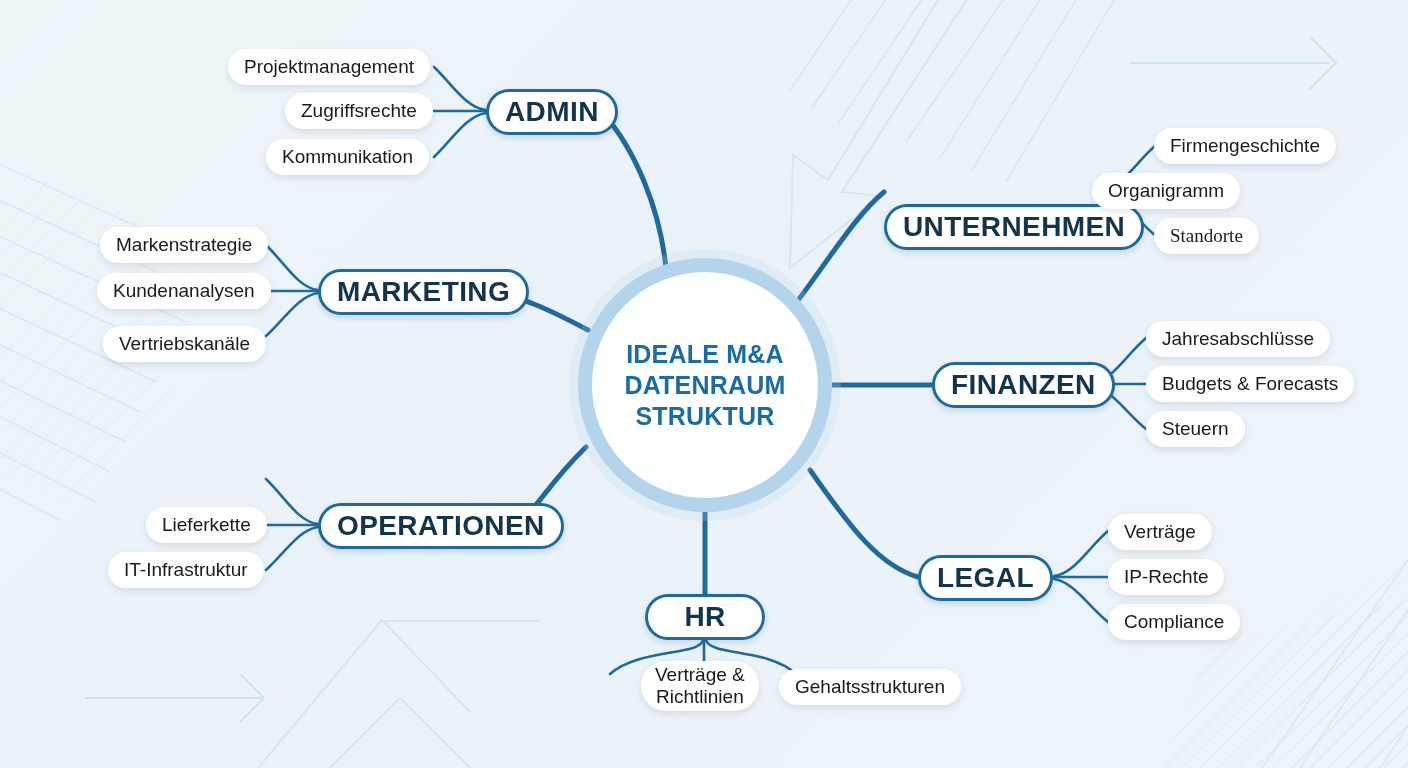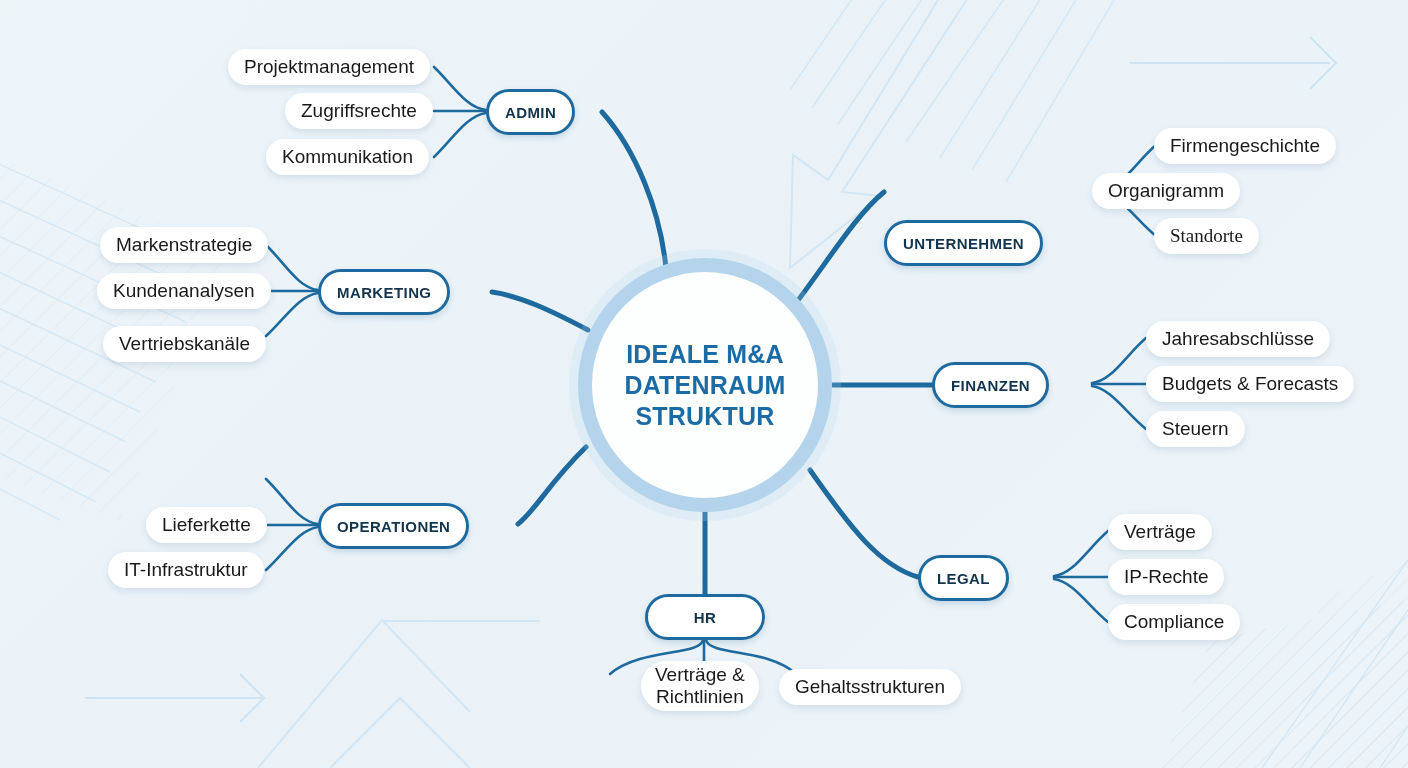--- a/index.html
+++ b/index.html
@@ -67,21 +67,21 @@
   .branch {
     position: absolute;
     display: flex;
     align-items: center;
     justify-content: center;
     background: #ffffff;
     border: 3px solid #1e6a9e;
     border-radius: 999px;
     color: #12344d;
     font-weight: 700;
-    font-size: 15px;
+    font-size: 28px;
     letter-spacing: 0.4px;
     box-sizing: border-box;
     padding: 0 16px;
     height: 46px;
     box-shadow: 0 3px 6px rgba(30,90,140,0.18);
     white-space: nowrap;
   }
 
   
   .leaf {
@@ -252,21 +252,21 @@
 
   <div class="branch" style="left:318px; top:503px;">OPERATIONEN</div>
   <div class="leaf" style="left:146px; top:507px;">Lieferkette</div>
   <div class="leaf" style="left:108px; top:552px;">IT-Infrastruktur</div>
 
   <div class="branch" style="left:645px; top:594px; width:120px; padding:0;">HR</div>
   <div class="leaf two-line" style="left:641px; top:661px;">Verträge &amp;
 Richtlinien</div>
   <div class="leaf" style="left:779px; top:669px;">Gehaltsstrukturen</div>
 
-  <div class="branch" style="left:884px; top:172px;margin-top:48px;">UNTERNEHMEN</div>
+  <div class="branch" style="left:884px; top:156px;margin-top:48px;">UNTERNEHMEN</div>
   <div class="leaf" style="left:1154px; top:128px;">Firmengeschichte</div>
   <div class="leaf" style="left:1092px; top:173px;">Organigramm</div>
   <div class="leaf" style="left:1154px; top:218px;font-family:Liberation Serif, serif;">Standorte</div>
 
   <div class="branch" style="left:932px; top:362px;">FINANZEN</div>
   <div class="leaf" style="left:1146px; top:321px;">Jahresabschlüsse</div>
   <div class="leaf" style="left:1146px; top:366px;">Budgets &amp; Forecasts</div>
   <div class="leaf" style="left:1146px; top:411px;">Steuern</div>
 
   <div class="branch" style="left:918px; top:555px;">LEGAL</div>

